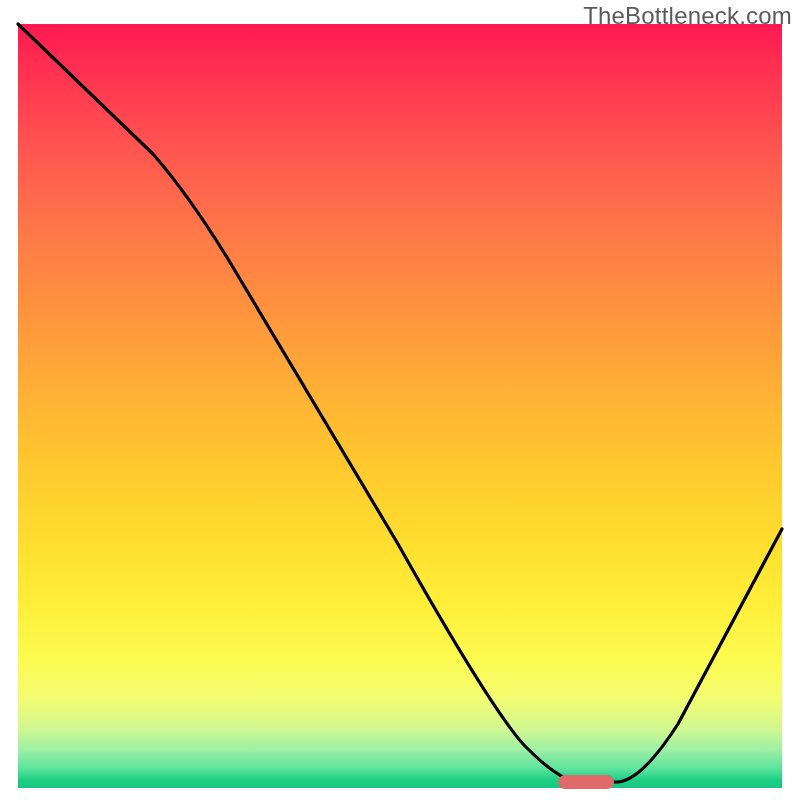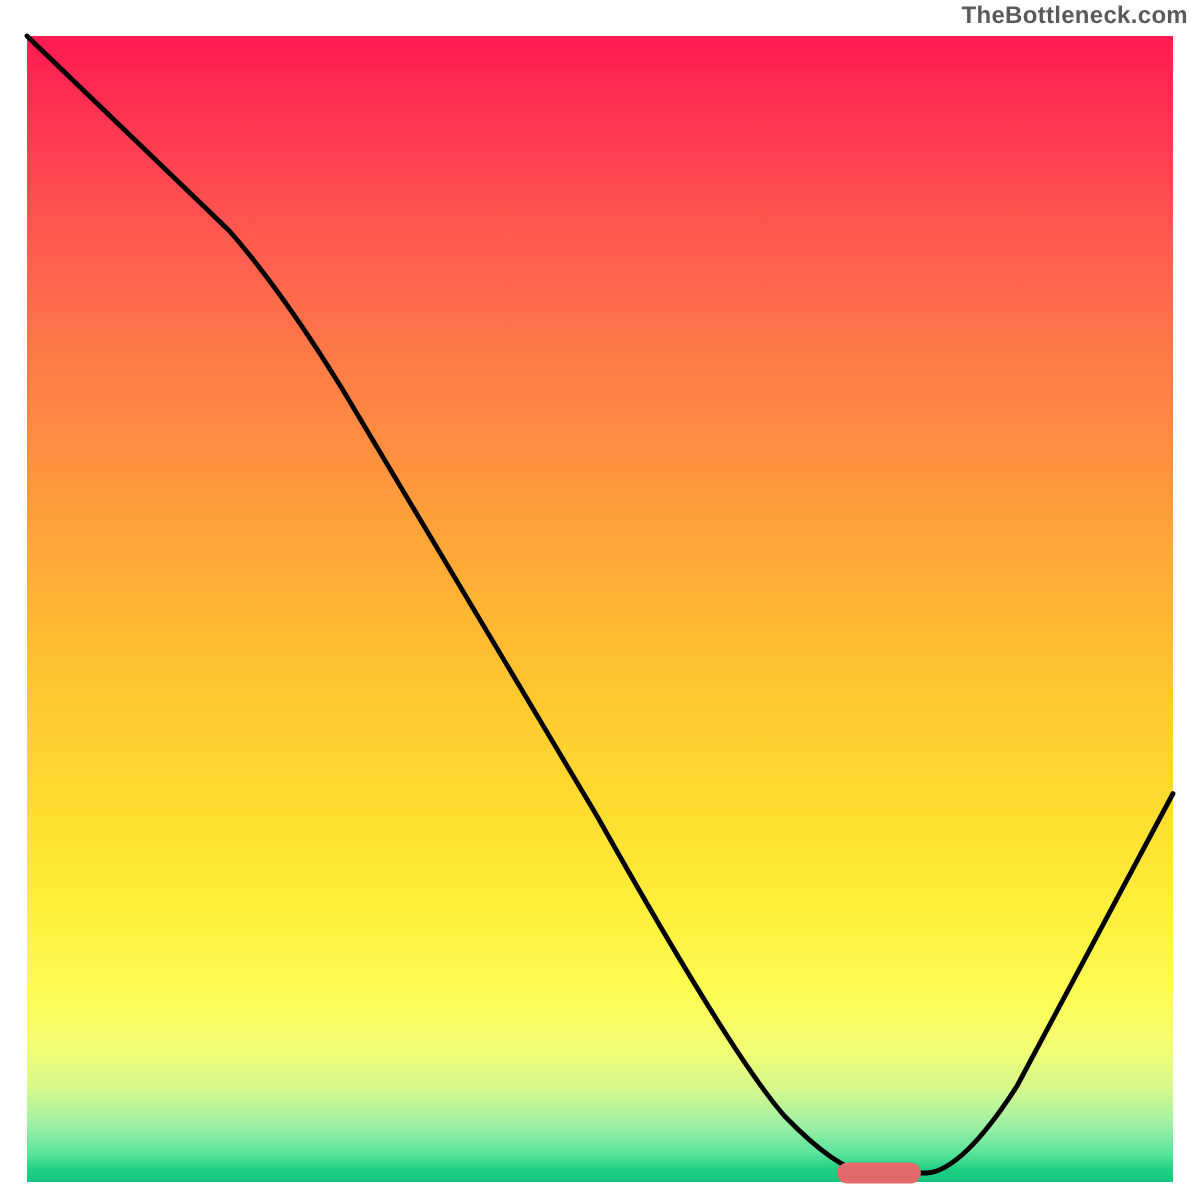--- a/index.html
+++ b/index.html
@@ -14,22 +14,22 @@
   .frame {
     position: relative;
     width: 800px;
     height: 800px;
     box-sizing: border-box;
   }
   .watermark {
     position: absolute;
     top: 2px;
     right: 8px;
-    font-size: 16px;
-    font-weight: 700;
+    font-size: 24px;
+    font-weight: 400;
     color: #5a5a5a;
     letter-spacing: 0.2px;
     z-index: 10;
   }
   .plot {
     position: absolute;
     left: 18px;
     top: 24px;
     width: 764px;
     height: 764px;

